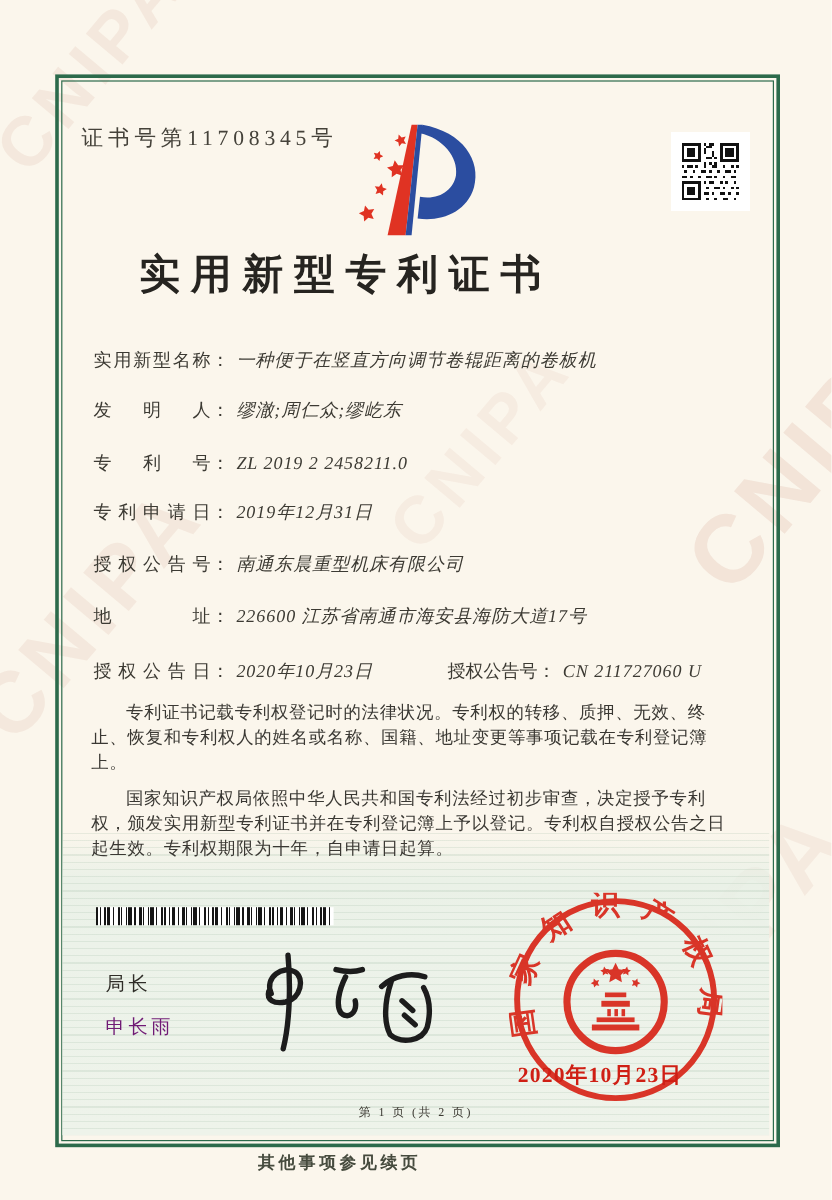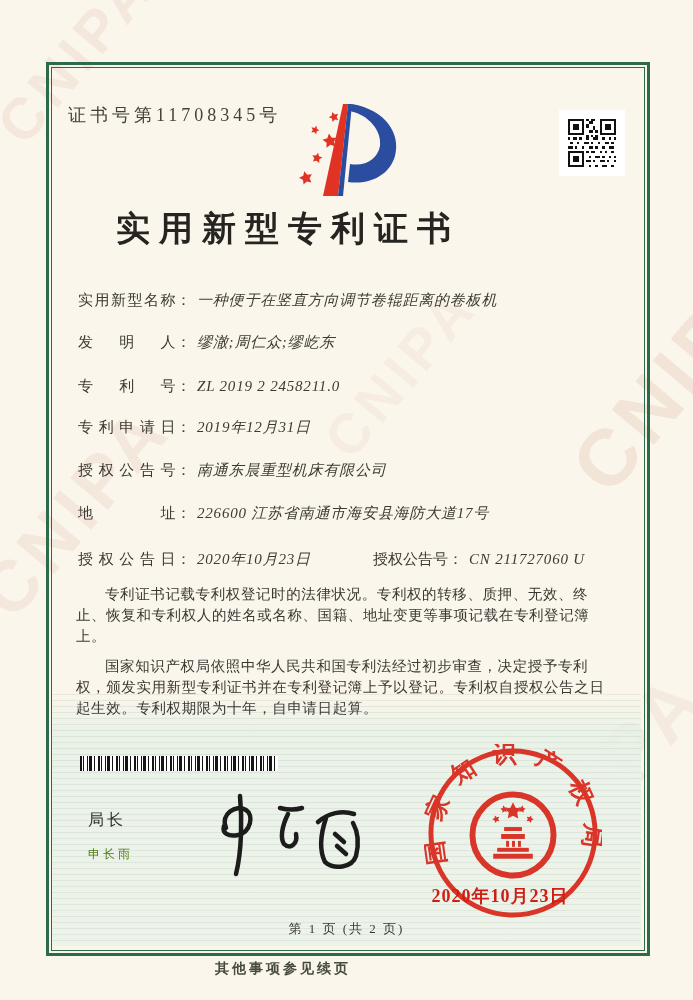--- a/index.html
+++ b/index.html
@@ -43,30 +43,30 @@
       linear-gradient(180deg, rgba(235,242,233,0) 0, rgba(231,240,230,0.85) 40px, #ecf2e9 90px, #eef3ea 100%);
   }
   .barcode{
     position:absolute; left:80px; top:756px; width:198px; height:15px;
     background:repeating-linear-gradient(90deg,
       #151515 0 2px, #fff 2px 3px, #151515 3px 4px, #fff 4px 7px,
       #151515 7px 8px, #fff 8px 9px, #151515 9px 12px, #fff 12px 14px,
       #151515 14px 15px, #fff 15px 18px);
   }
   .director-label{position:absolute; left:88px; top:810px; font-size:16px; letter-spacing:3px; color:#2f2d28;}
-  .director-name{position:absolute; left:88px; top:846px; font-size:12px; letter-spacing:3px; color:#4d7c0f;}
+  .director-name{position:absolute; left:88px; top:846px; font-size:16px; letter-spacing:3px; color:#701a75;}
   .signature{position:absolute; left:196px; top:788px; width:180px; height:95px;}
   .seal{position:absolute; left:424px; top:744px; width:178px; height:178px; opacity:0.93;}
   .seal-date{
     position:absolute; left:420px; top:884px; width:160px; text-align:center;
     font-size:18px; font-weight:bold; color:#cf1f14; letter-spacing:1px;
   }
   .page-indicator{
     position:absolute; left:0; top:920px; width:693px; text-align:center;
-    font-size:13px; letter-spacing:2px; color:#3c3a33;
+    font-size:10px; letter-spacing:2px; color:#3c3a33;
   }
   .continuation{
     position:absolute; left:0; top:960px; width:566px; text-align:center;
     font-size:14px; letter-spacing:3px; color:#464b3e; font-weight:bold;
   }
 </style>
 </head>
 <body>
 
 <div class="page">

